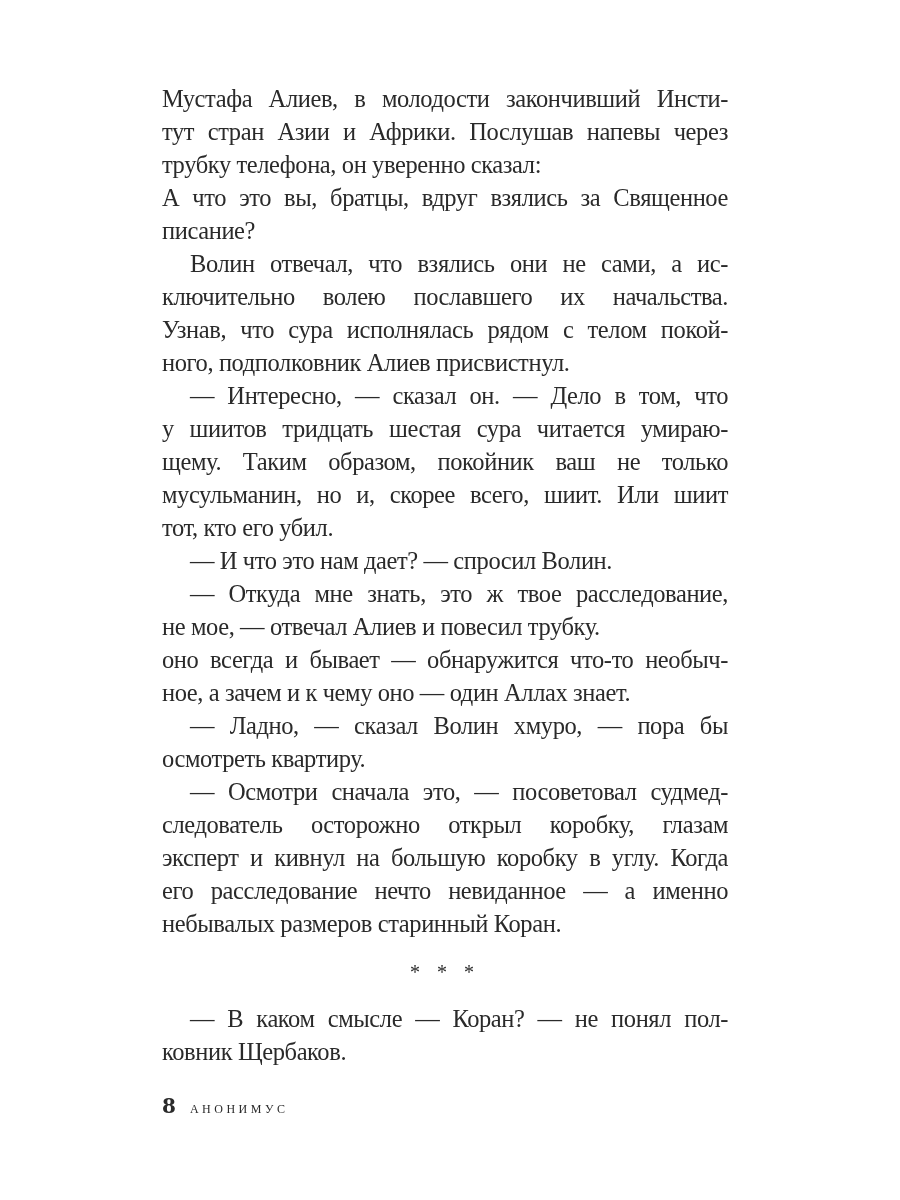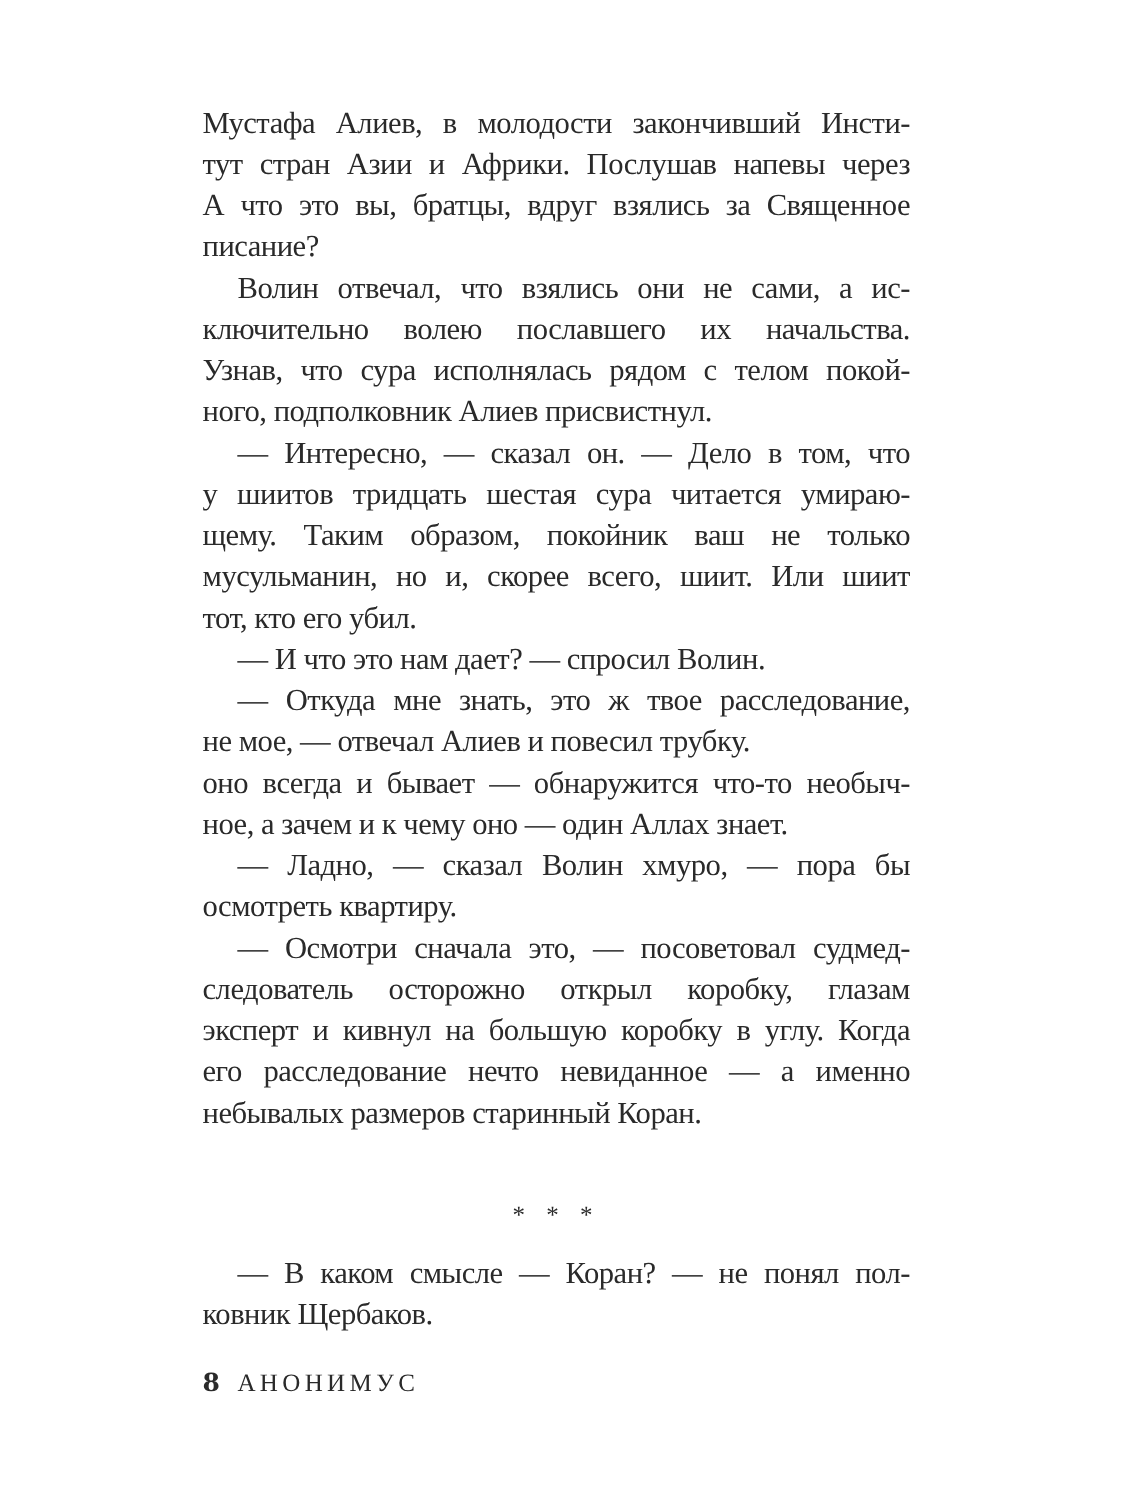--- a/index.html
+++ b/index.html
@@ -67,30 +67,31 @@
       gap: 14px;
       color: #2a2a2a;
     }
     .page-number {
       font-family: "DejaVu Serif", serif;
       font-weight: bold;
       font-size: 20px;
     }
     .running-title {
       font-family: "Liberation Serif", serif;
-      font-size: 20px;
+      font-size: 12px;
       letter-spacing: 3.5px;
     }
   </style>
 </head>
 <body>
 
 <div class="page-body">
   <span class="line">Мустафа Алиев, в молодости закончивший Инсти-</span>
   <span class="line">тут стран Азии и Африки. Послушав напевы через</span>
+  <span class="line last">трубку телефона, он уверенно сказал:</span>
   <span class="line">А что это вы, братцы, вдруг взялись за Священное</span>
   <span class="line last">писание?</span>
   <span class="line indent">Волин отвечал, что взялись они не сами, а ис-</span>
   <span class="line">ключительно волею пославшего их начальства.</span>
   <span class="line">Узнав, что сура исполнялась рядом с телом покой-</span>
   <span class="line last">ного, подполковник Алиев присвистнул.</span>
   <span class="line indent">— Интересно, — сказал он. — Дело в том, что</span>
   <span class="line">у шиитов тридцать шестая сура читается умираю-</span>
   <span class="line">щему. Таким образом, покойник ваш не только</span>
   <span class="line">мусульманин, но и, скорее всего, шиит. Или шиит</span>

